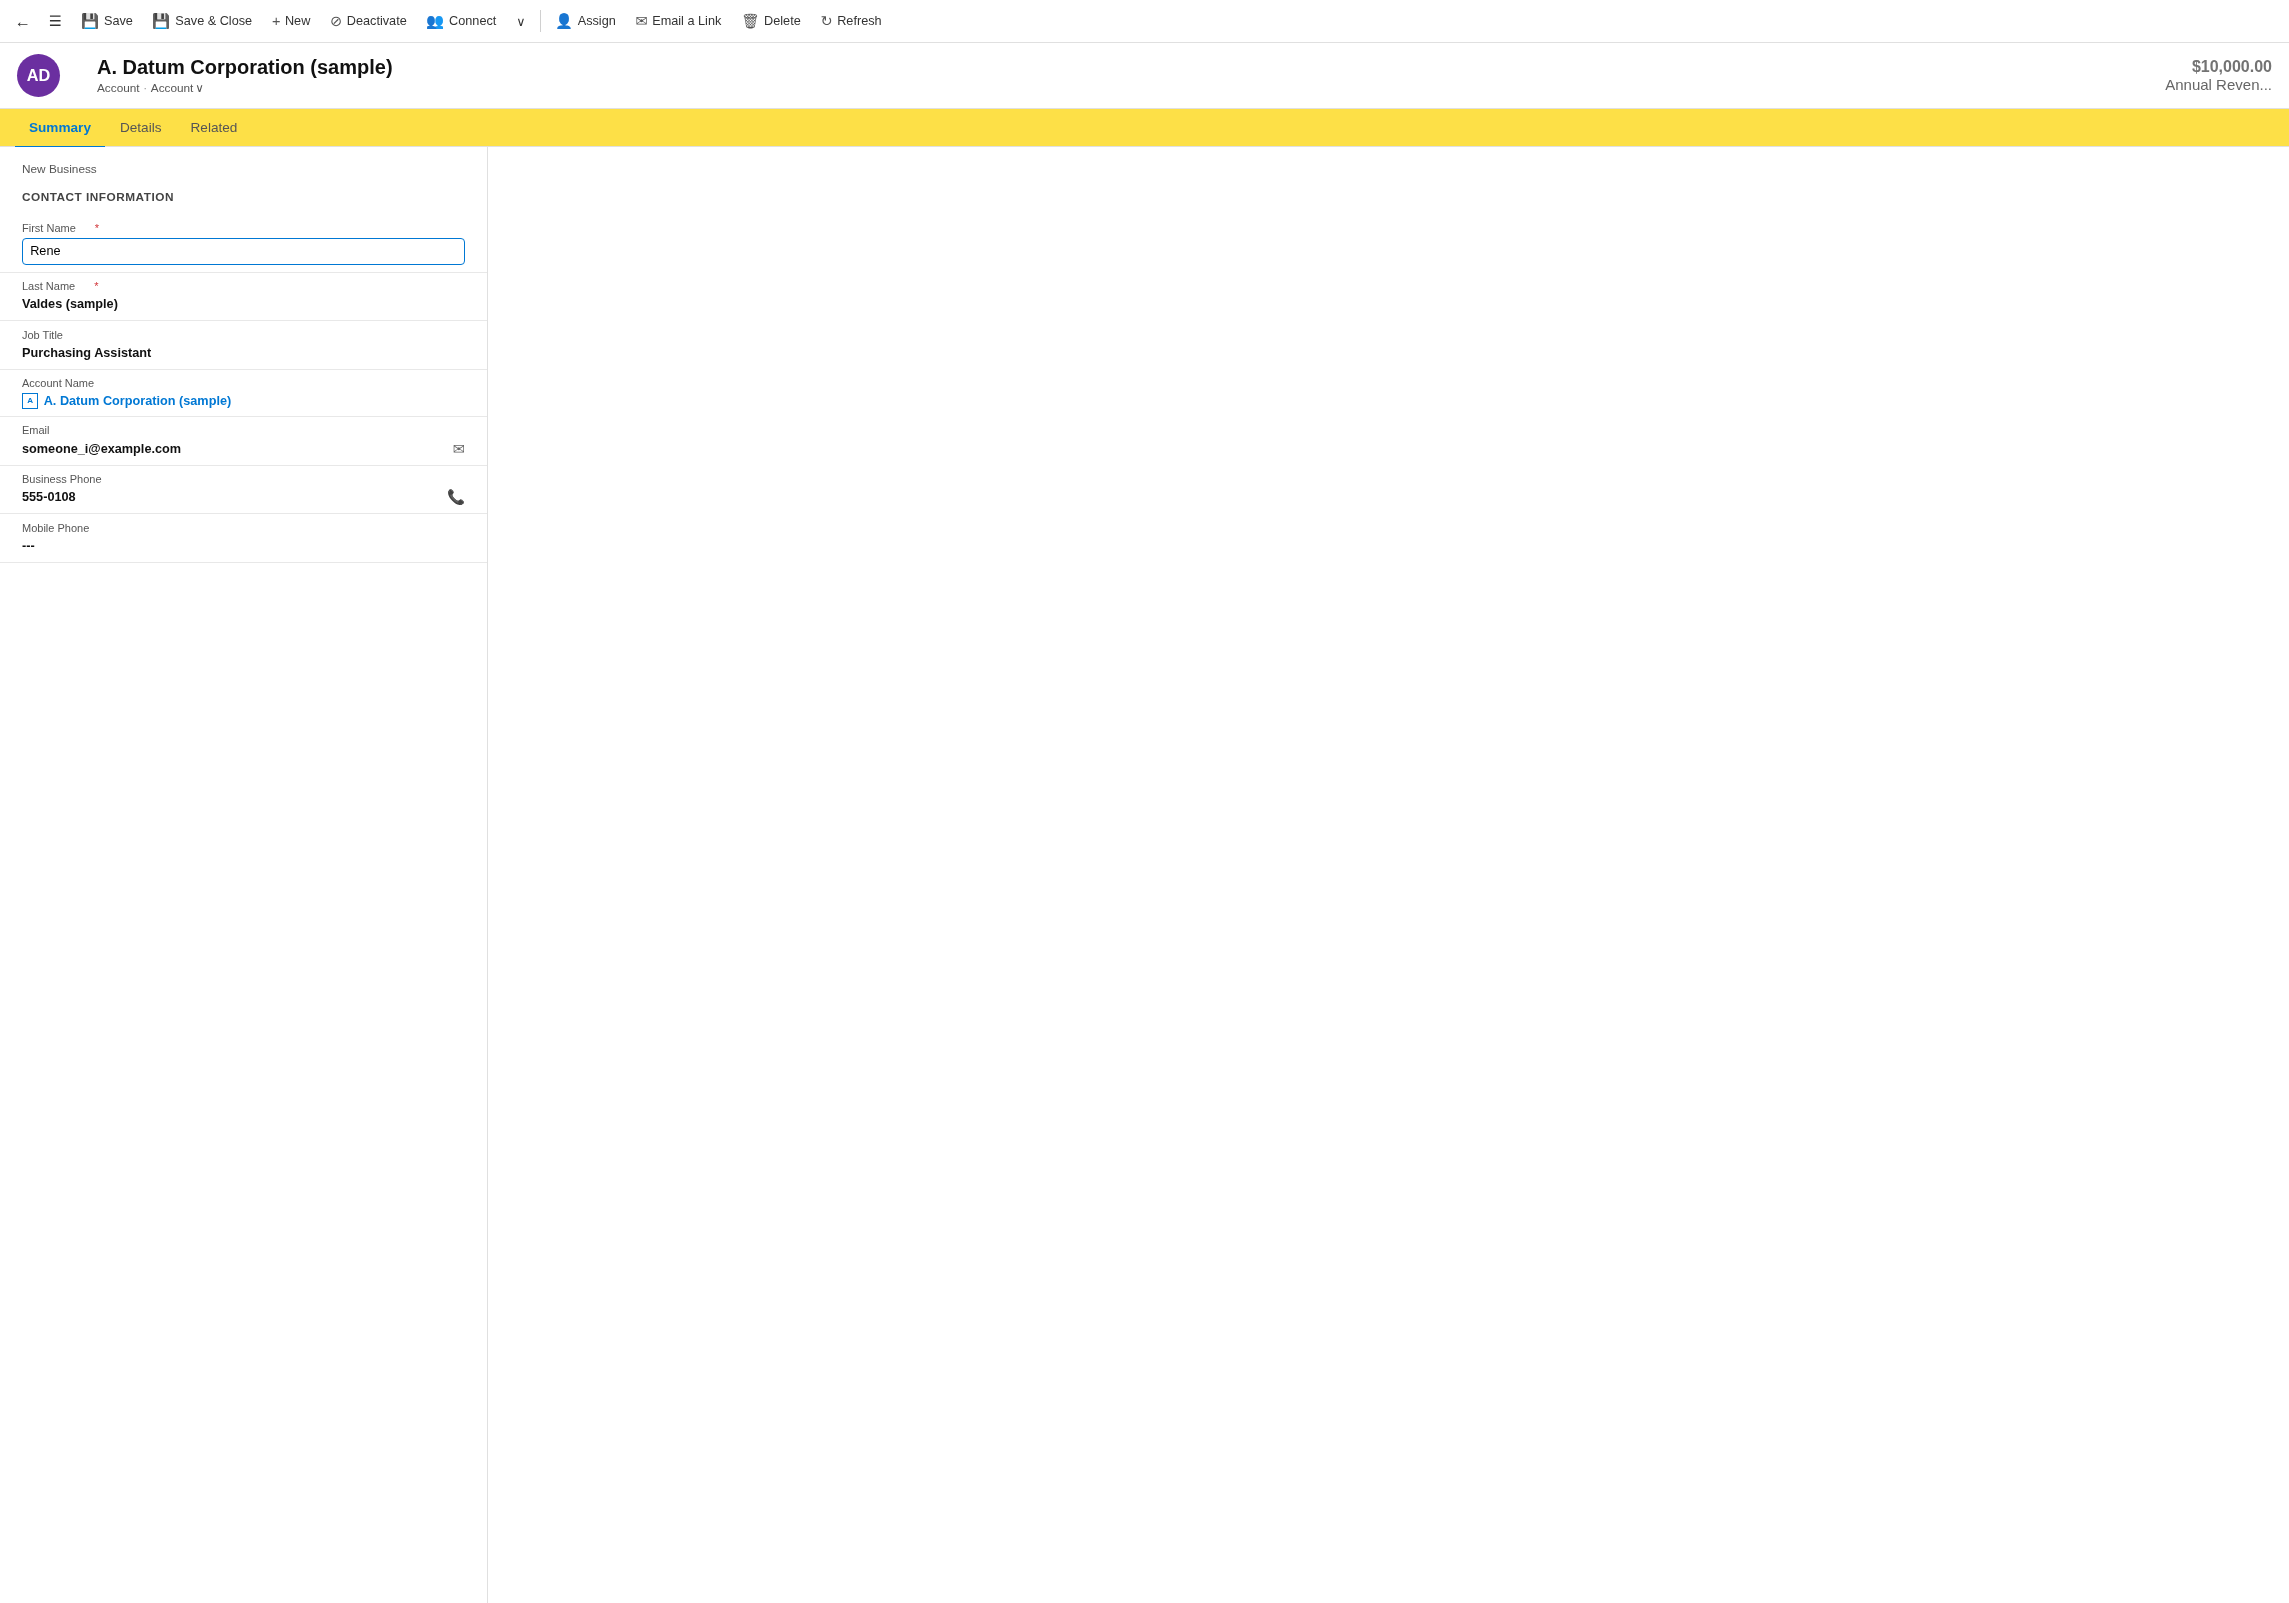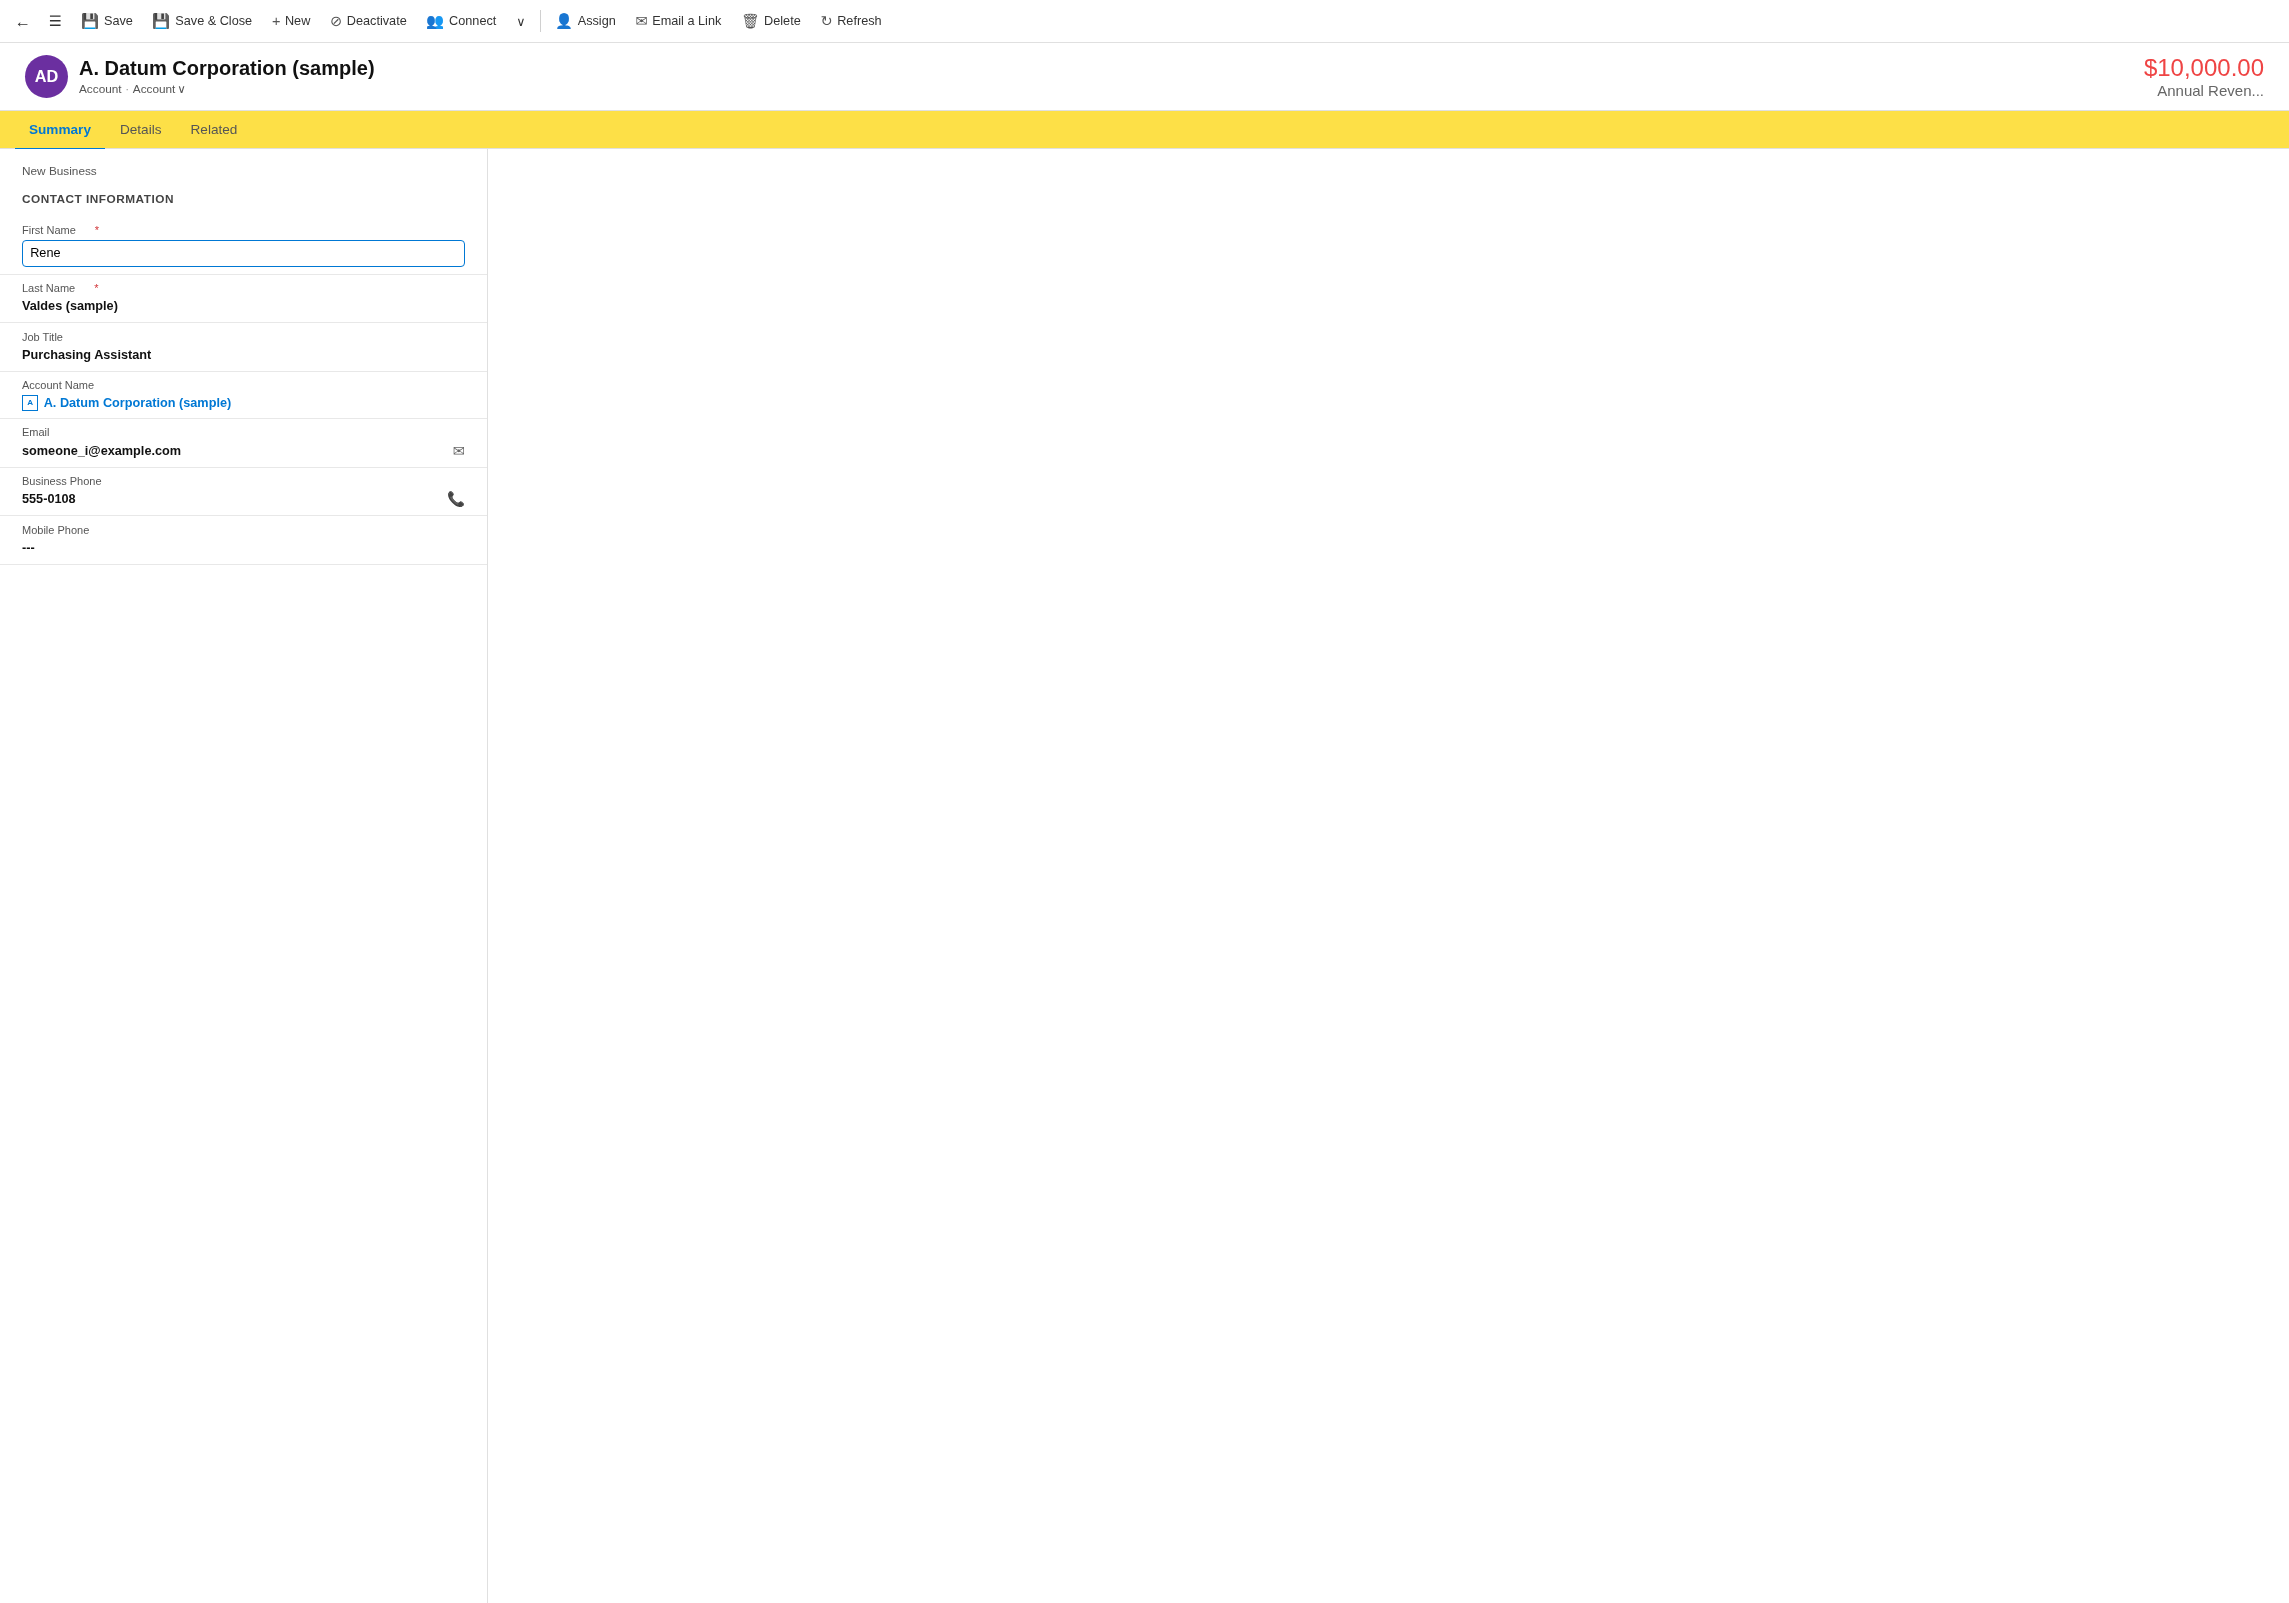--- a/index.html
+++ b/index.html
@@ -44,23 +44,24 @@
     }
     .page-icon-btn {
       font-size: 14.5px;
       padding: 5.4px 9px;
     }
 
     
     .record-header {
       display: flex;
       align-items: center;
-      padding: 11px 25px;
+      padding: 11px 17px;
       border-bottom: 0.9px solid #e0e0e0;
       background: #fff;
+      gap: 26px;
     }
     .avatar {
       width: 43px;
       height: 43px;
       border-radius: 50%;
       background: #6b2fa0;
       color: #fff;
       display: flex;
       align-items: center;
       justify-content: center;
@@ -92,23 +93,23 @@
     .breadcrumb-separator { color: #999; }
     .breadcrumb-dropdown {
       display: flex;
       align-items: center;
       gap: 1.8px;
       cursor: pointer;
       color: #555;
     }
     .record-revenue {
       text-align: right;
-      font-size: 24px;
-      font-weight: 400;
-      color: #ef4444;
+      font-size: 16px;
+      font-weight: 700;
+      color: #737373;
     }
     .record-revenue-label {
       font-size: 15px;
       color: #666;
     }
 
     
     .tabs {
       display: flex;
       padding: 0 14.5px;

